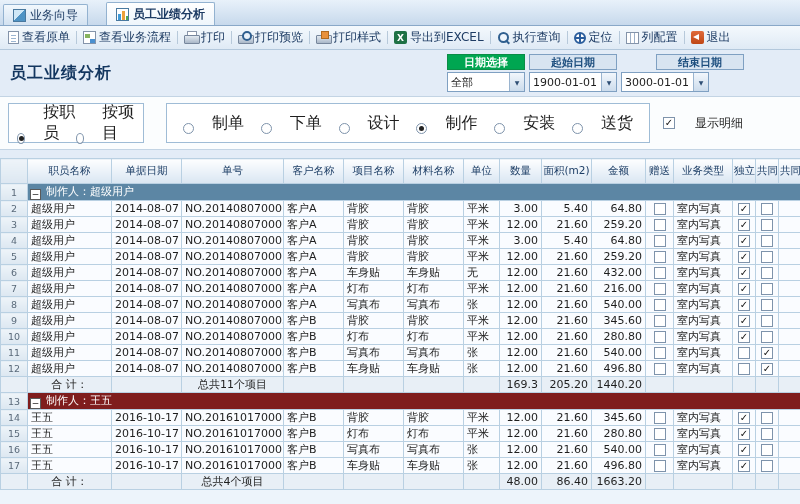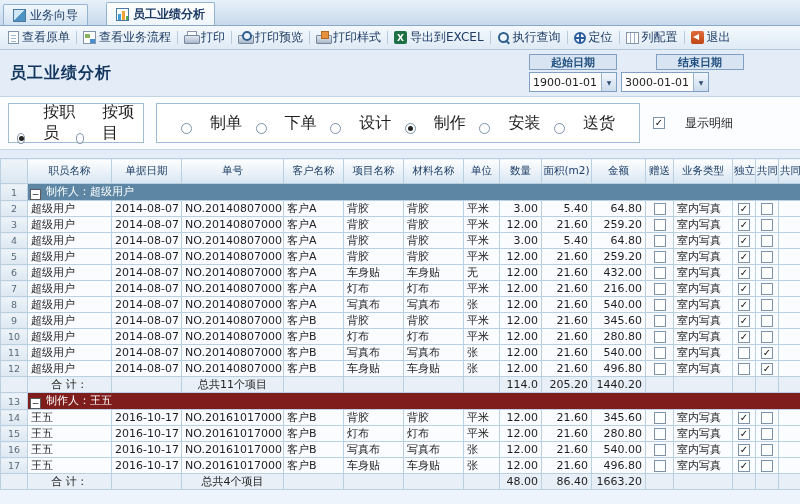--- a/index.html
+++ b/index.html
@@ -26,21 +26,21 @@
 .df-head.green{background:#00a651;color:#fff;border-color:#0b8c46}
 .df-head.plain{background:#d8e4f1;color:#1d4e7e}
 .combo{display:flex;height:20px;border:1px solid #7fa0c2;background:#fff}
 .combo .val{flex:1;font-size:11px;padding:0 3px;display:flex;align-items:center;white-space:nowrap;overflow:hidden}
 .combo .cbtn{flex:0 0 15px;border-left:1px solid #9ab4cf;background:linear-gradient(#f2f7fc,#ccdcec);display:flex;align-items:center;justify-content:center;font-size:6px;color:#2e4e74}
 
 
 .filter-strip{flex:0 0 54px;background:#fbfdfe;border-top:1px solid #c3d4e4;border-bottom:1px solid #c3d4e4;display:flex;align-items:center;padding:0 8px}
 .fbox{height:40px;border:1px solid #9fbcd6;background:#fff;display:flex;align-items:center}
 .fbox.gb{width:136px;padding:0 8px;justify-content:space-between}
-.fbox.st{width:484px;margin-left:12px;padding:0 24px;justify-content:space-between}
+.fbox.st{width:484px;margin-left:22px;padding:0 16px;justify-content:space-between}
 .radio-item{display:flex;align-items:flex-end;gap:18px;font-size:16px}
 .show-detail{display:flex;align-items:center;gap:20px;margin-left:13px;font-size:12px}
 
 
 .grid{flex:1;margin-top:8px;background:#edf4fb;overflow:hidden}
 table{border-collapse:collapse;table-layout:fixed;width:800px}
 th,td{border:1px solid #b9d0e2;font-size:11px;padding:0 3px;white-space:nowrap;overflow:hidden}
 thead th{height:25px;background:linear-gradient(#fdfeff,#d9e6f2);font-weight:normal;color:#1d3e66;text-align:center;line-height:1.05;padding:0 1px;font-size:10.5px}
 tbody td{height:15px;background:#fafcff}
 td.num,th.numh{background:linear-gradient(#eef4f9,#dce7f1)}
@@ -143,20 +143,27 @@
       </div>
       <span class="tsep"></span>
       <div class="tbtn">
         <span class="ic exit-icon"></span>
         <span>退出</span>
       </div>
     </div>
   <div class="header-row">
     <div class="page-title">员工业绩分析</div>
     <div class="date-filter">
+        <div class="df-col">
+          <div class="df-head green" style="width: 78px;">日期选择</div>
+          <div class="combo" style="width: 78px;">
+            <span class="val">全部</span>
+            <span class="cbtn">▼</span>
+          </div>
+        </div>
         <div class="df-col">
           <div class="df-head plain" style="width: 88px;">起始日期</div>
           <div class="combo" style="width: 88px;">
             <span class="val">1900-01-01</span>
             <span class="cbtn">▼</span>
           </div>
         </div>
         <div class="df-col">
           <div class="df-head plain" style="width: 88px; margin-left: 35px;">结束日期</div>
           <div class="combo" style="width: 88px;">
@@ -453,21 +460,21 @@
           </tr>
           <tr class="total">
             <td class="num"></td>
             <td class="c">合 计：</td>
             <td></td>
             <td class="c">总共11个项目</td>
             <td></td>
             <td></td>
             <td></td>
             <td></td>
-            <td class="r">114.0</td>
+            <td class="r">169.3</td>
             <td class="r">205.20</td>
             <td class="r">1440.20</td>
             <td></td>
             <td></td>
             <td></td>
             <td></td>
             <td></td>
           </tr>
           <tr class="group orange">
             <td class="num">13</td>

